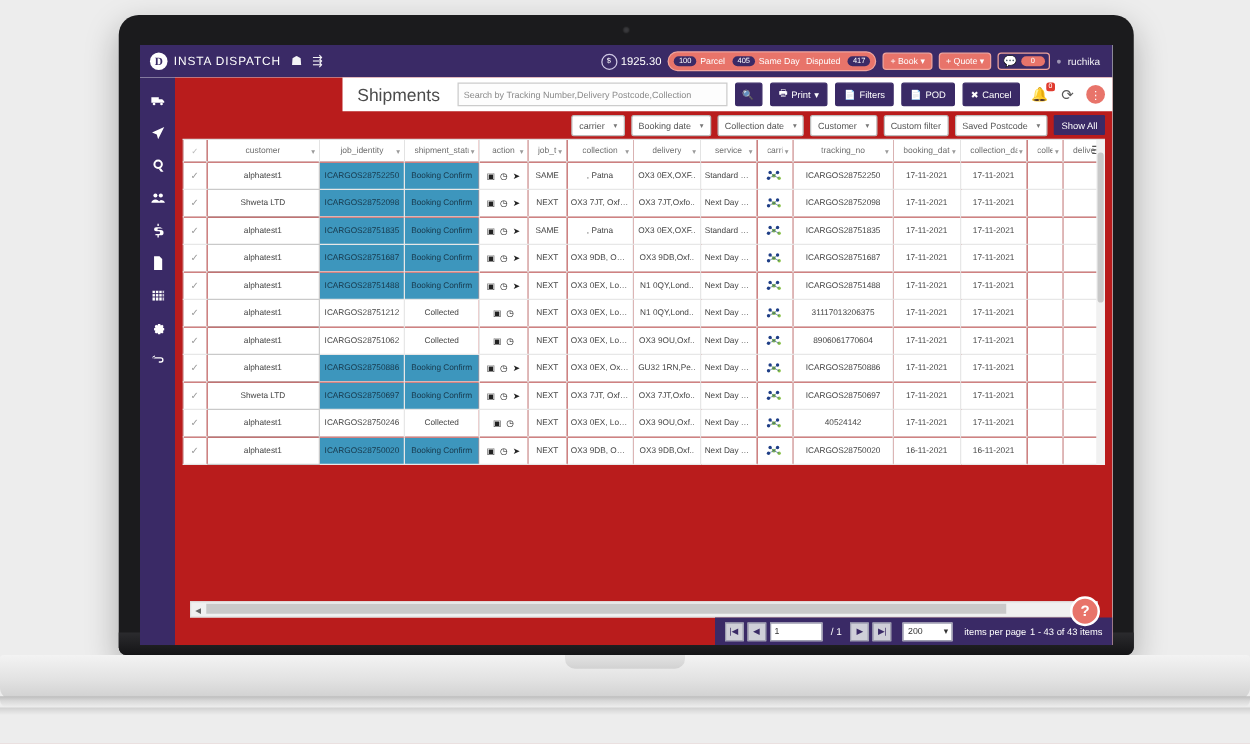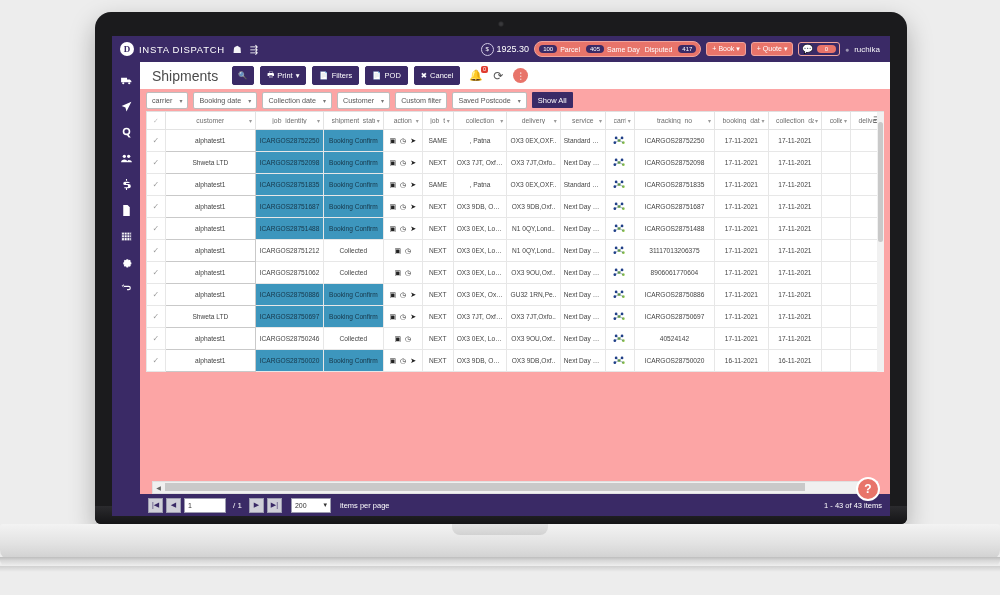--- a/index.html
+++ b/index.html
@@ -92,21 +92,21 @@
   .sidebar{
     width:28px;background:#3a2a66;flex:none;display:flex;flex-direction:column;
     align-items:center;padding-top:5px;gap:0;
   }
   .side-item{
     width:28px;height:26px;display:flex;align-items:center;justify-content:center;
     color:#fff;font-size:11px;position:relative;
   }
   .side-item svg{width:13px;height:13px;fill:#fff;}
 
-  .content{flex:1;display:flex;flex-direction:column;min-width:0;background:#fca5a5;}
+  .content{flex:1;display:flex;flex-direction:column;min-width:0;background:#b91c1c;align-items:flex-end;}
 
   .pagehead{
     height:27px;display:flex;align-items:center;gap:6px;padding:0 6px;
     background:#fff;flex:none;
   }
   .page-title{font-size:14px;color:#4b4b4b;font-weight:normal;padding:0 8px 0 6px;}
   .search-input{
     width:206px;height:17px;border:1px solid #ccc;background:#fdfdfd;
     font-size:7.2px;color:#8a8a8a;padding:0 4px;line-height:17px;
     overflow:hidden;white-space:nowrap;
@@ -317,20 +317,21 @@
             <svg viewBox="0 0 24 24">
                 <path d="M4 7h12a4 4 0 010 8h-3v-2h3a2 2 0 000-4H4zM7 4L3 7l4 3z"></path>
               </svg>
           </div>
         </div>
 
         <div class="content">
 
           <div class="pagehead">
             <div class="page-title">Shipments</div>
+            <div class="search-input">Search by Tracking Number,Delivery Postcode,Collection</div>
             <div class="tb-btn tb-icobtn">
               <span>🔍</span>
             </div>
             <div class="tb-btn">
               <span>🖶</span>
               <span>Print</span>
               <span>▾</span>
             </div>
             <div class="tb-btn">
               <span>📄</span>

